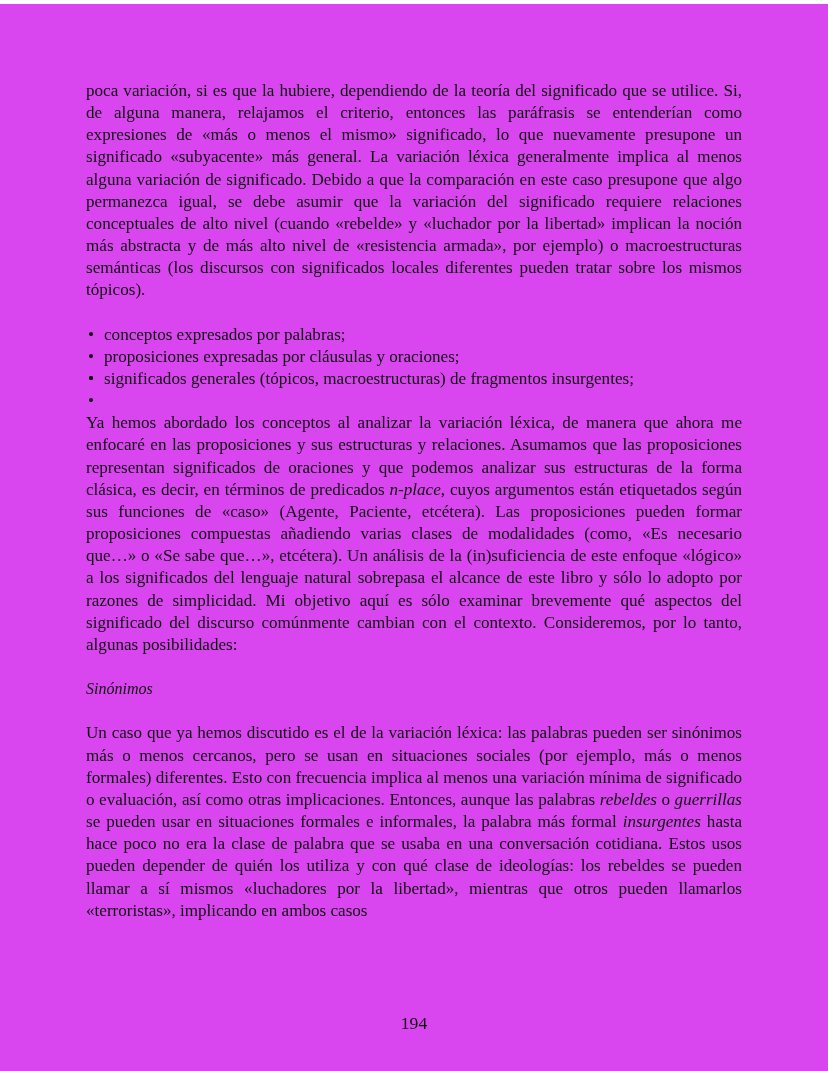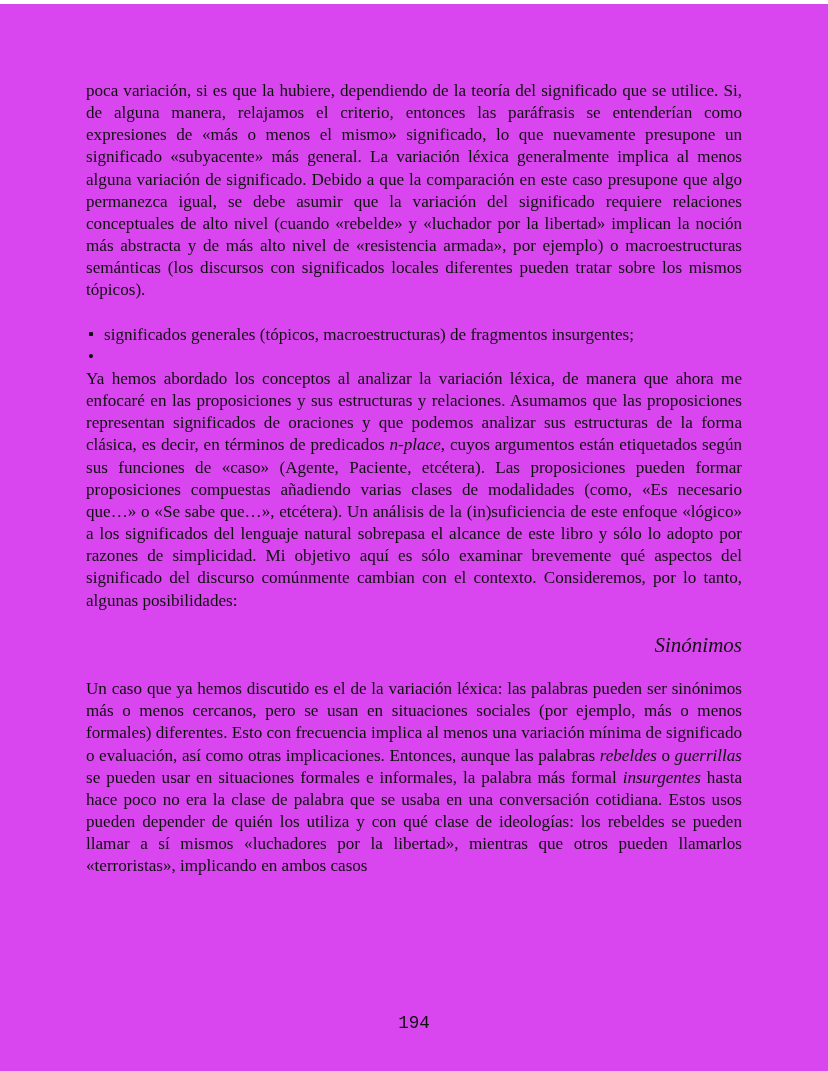--- a/index.html
+++ b/index.html
@@ -55,55 +55,56 @@
     text-align: left;
   }
   ul.bullets li .dot {
     position: absolute;
     left: 2px;
     top: 0;
     line-height: 22.15px;
   }
   h2.section-heading {
     margin: 22.15px 0 0 0;
-    font-size: 21px;
+    font-size: 16px;
     line-height: 22.15px;
     font-weight: normal;
     font-style: italic;
-    text-align: right;
+    text-align: left;
   }
   em.term {
   }
   .folio {
     position: absolute;
     left: 0;
     right: 0;
     top: 1008px;
     text-align: center;
     font-size: 17.6px;
     line-height: 22px;
-    font-family: Liberation Mono, monospace;
   }
 </style>
 </head>
 <body>
 
 <div class="page">
 
   <div class="textblock">
 
     <p class="para">poca variación, si es que la hubiere, dependiendo de la teoría del significado que se utilice. Si, de alguna manera, relajamos el criterio, entonces las paráfrasis se entenderían como expresiones de «más o menos el mismo» significado, lo que nuevamente presupone un significado «subyacente» más general. La variación léxica generalmente implica al menos alguna variación de significado. Debido a que la comparación en este caso presupone que algo permanezca igual, se debe asumir que la variación del significado requiere relaciones conceptuales de alto nivel (cuando «rebelde» y «luchador por la libertad» implican la noción más abstracta y de más alto nivel de «resistencia armada», por ejemplo) o macroestructuras semánticas (los discursos con significados locales diferentes pueden tratar sobre los mismos tópicos).</p>
 
 
     <ul class="bullets">
       <li>
         <span class="dot">•</span>
+        <span>conceptos expresados por palabras;</span>
       </li>
       <li>
         <span class="dot">•</span>
+        <span>proposiciones expresadas por cláusulas y oraciones;</span>
       </li>
       <li>
         <span class="dot">•</span>
       </li>
       <li>
         <span class="dot">•</span>
         <span>significados generales (tópicos, macroestructuras) de fragmentos insurgentes;</span>
       </li>
       <li>
         <span class="dot">•</span>

